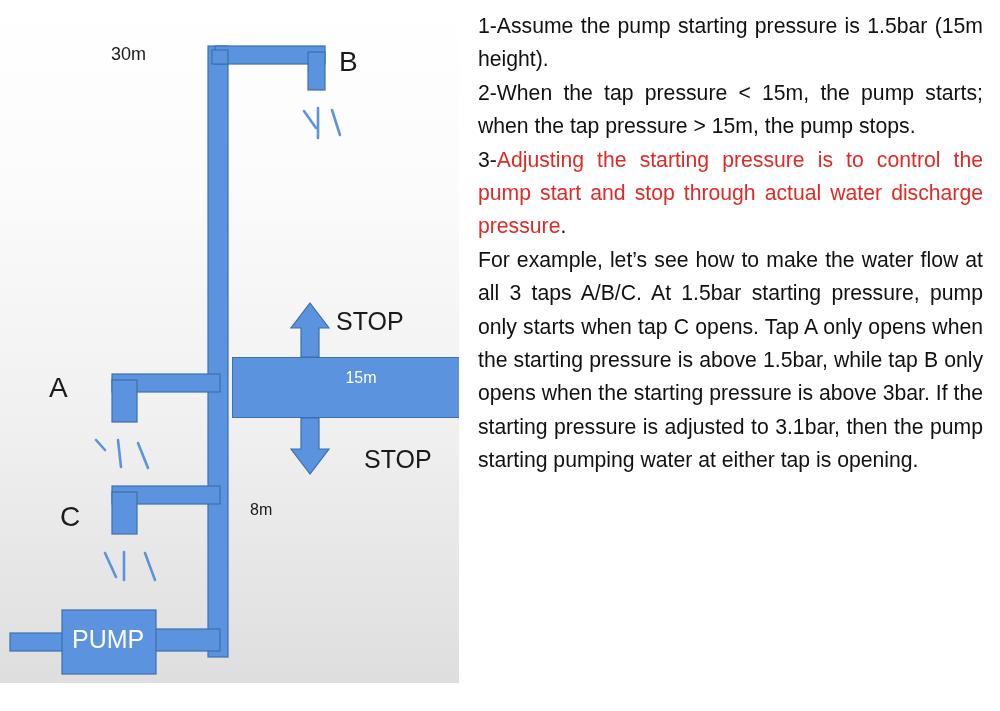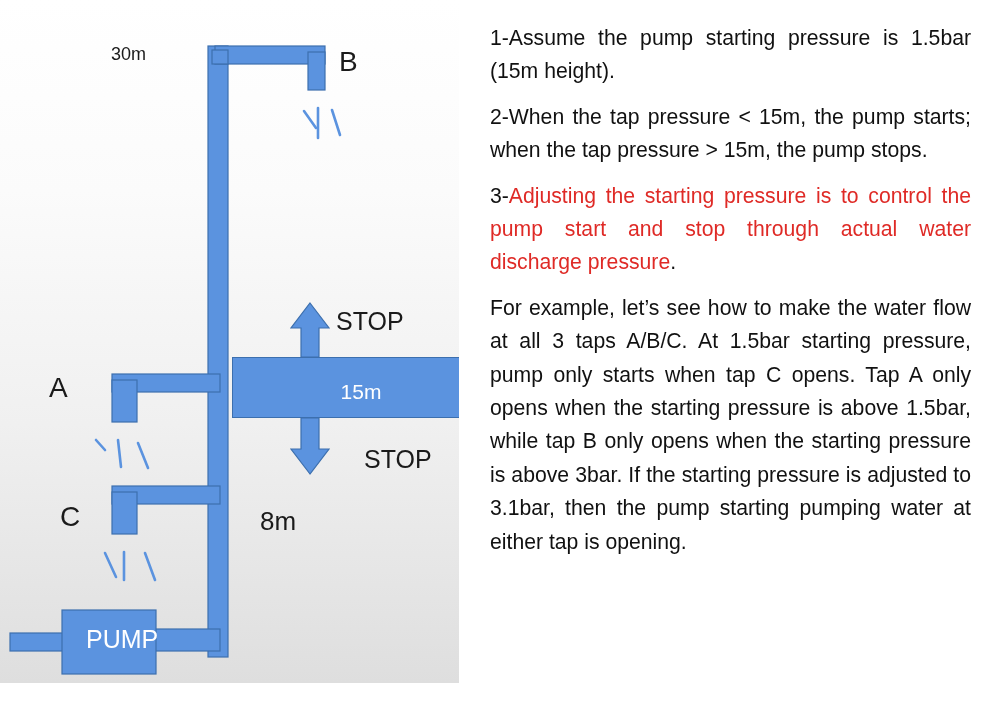--- a/index.html
+++ b/index.html
@@ -48,23 +48,23 @@
     position: absolute;
     left: 232px;
     top: 357px;
     width: 258px;
     height: 61px;
     background: #5B93DF;
     border: 1px solid #3c6fae;
     box-sizing: border-box;
     color: #ffffff;
     text-align: center;
-    font-size: 21px;
+    font-size: 16px;
     line-height: 28px;
-    padding-top: 20px;
+    padding-top: 6px;
     box-sizing: border-box;
   }
   #pressure-band .l1 { display:block; }
   #pressure-band .l2 { display:block; }
 
   
   #text-panel {
     position: absolute;
     left: 478px;
     top: 0px;
@@ -73,21 +73,21 @@
     font-family: "Liberation Sans", sans-serif;
     font-size: 21.2px;
     line-height: 33.4px;
     color: #111111;
     text-align: justify;
     text-justify: inter-word;
     padding-top: 9px;
     box-sizing: border-box;
   }
   #text-panel p {
-    margin: 12px;
+    margin: 0;
     text-align: justify;
   }
   .red { color: #DF2A26; }
   .blk { color: #111111; }
   
   .para { display: block; }
 </style>
 </head>
 <body>
 
@@ -154,27 +154,27 @@
     </div>
 
     <div class="dlabel" style="left:111px; top:45px; font-size:18px;">30m</div>
 
     <div class="dlabel" style="left:339px; top:48px; font-size:28px;">B</div>
 
     <div class="dlabel" style="left:49px; top:374px; font-size:28px;">A</div>
 
     <div class="dlabel" style="left:60px; top:503px; font-size:28px;">C</div>
 
-    <div class="dlabel" style="left:260px; top:502px; font-size:26px;margin-top:6px;">8m</div>
+    <div class="dlabel" style="left:250px; top:502px; font-size:16px;">8m</div>
 
     <div class="dlabel" style="left:336px; top:309px; font-size:25px;">STOP</div>
 
     <div class="dlabel" style="left:364px; top:447px; font-size:25px;">STOP</div>
 
-    <div class="dlabel" style="left:72px; top:627px; font-size:25px; color:#ffffff;margin-left:14px;">PUMP</div>
+    <div class="dlabel" style="left:72px; top:627px; font-size:25px; color:#ffffff;">PUMP</div>
 
   </div>
 
   <div id="text-panel">
 
     <p class="para">1-Assume the pump starting pressure is 1.5bar (15m height).</p>
 
     <p class="para">2-When the tap pressure &lt; 15m, the pump starts; when the tap pressure &gt; 15m, the pump stops.</p>
 
     <p class="para"><span class="blk">3-</span><span class="red">Adjusting the starting pressure is to control the pump start and stop through actual water discharge pressure</span><span class="blk">.</span></p>

